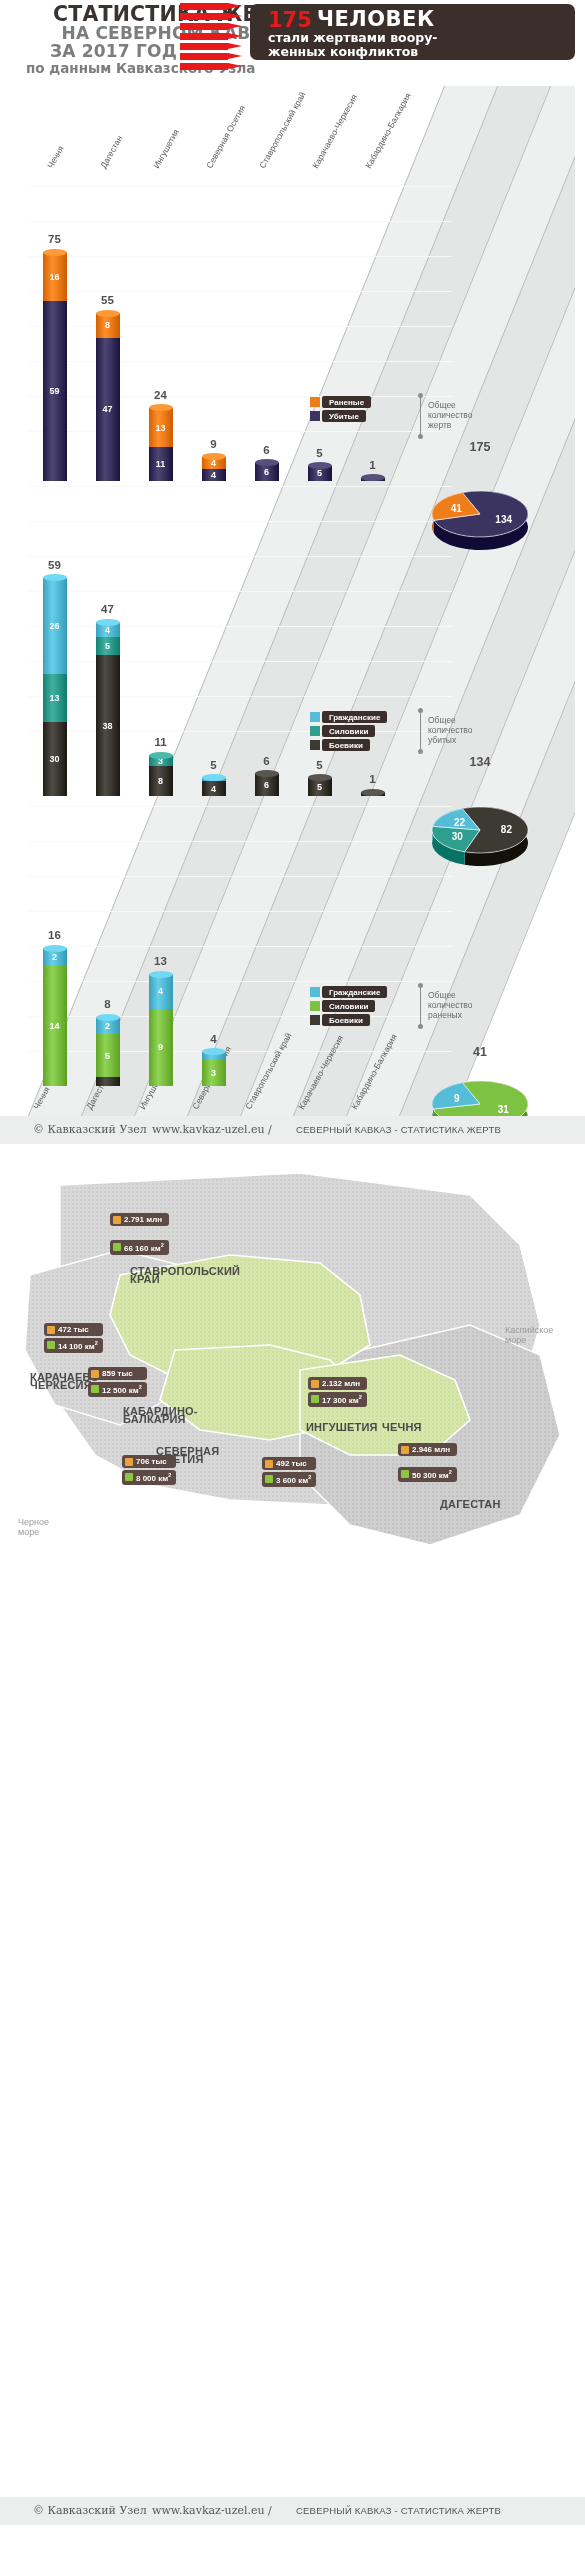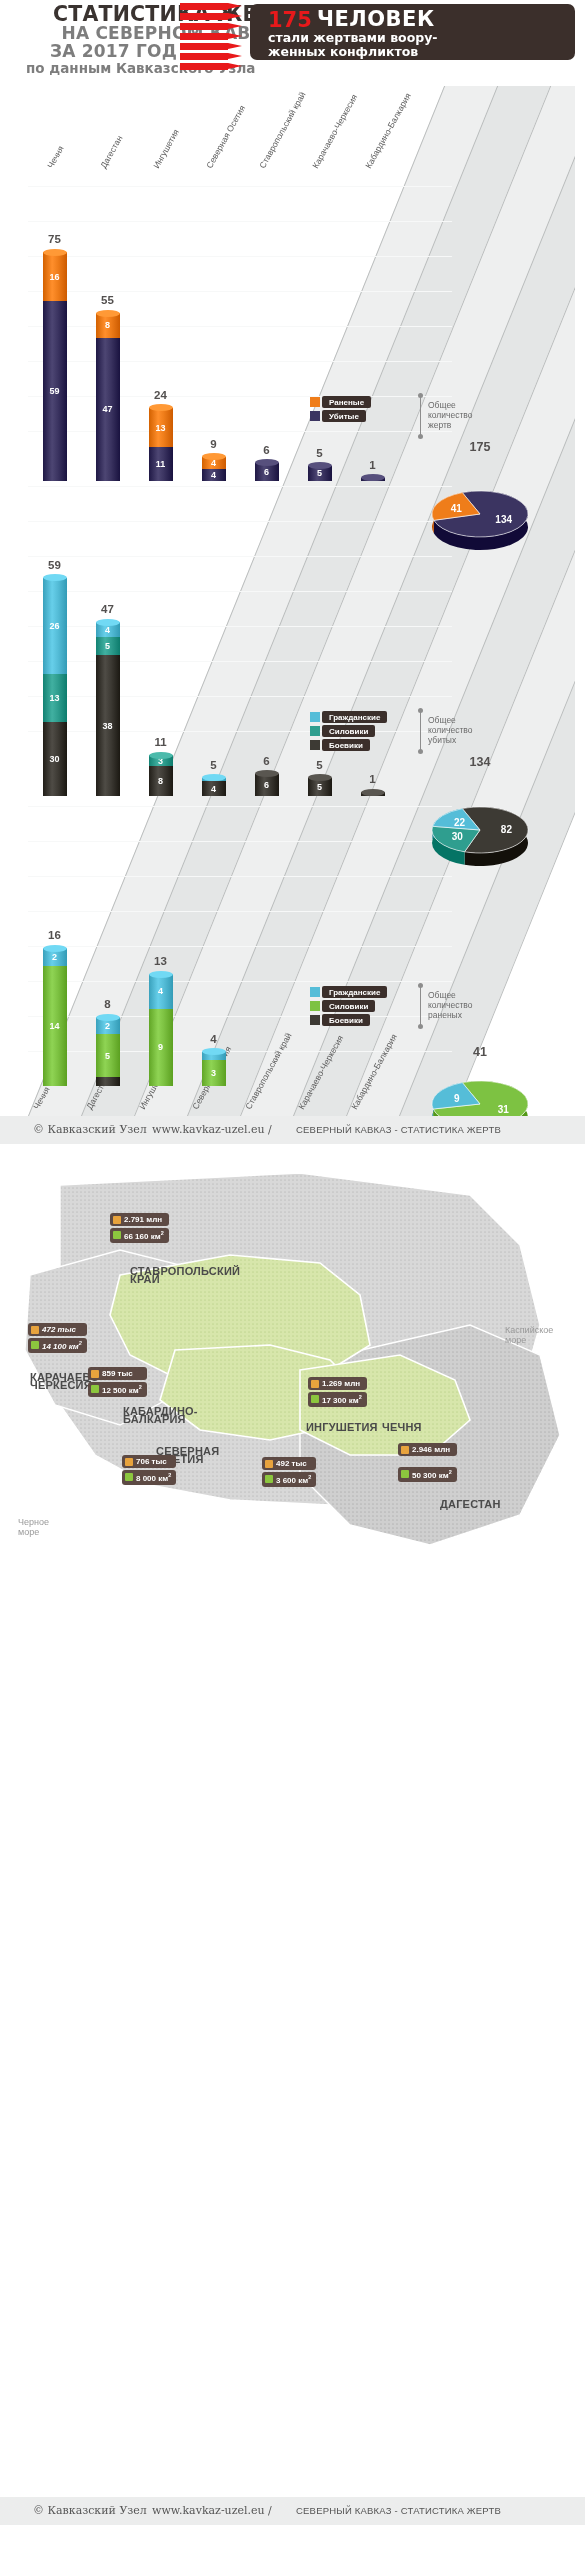--- a/index.html
+++ b/index.html
@@ -506,30 +506,30 @@
       </div>
     <div class="regname" style="left:382px;top:268px;">
       <div>ЧЕЧНЯ</div>
       </div>
     <div class="regname" style="left:440px;top:345px;">
       <div>ДАГЕСТАН</div>
       </div>
 
     <div id="calloutlayer">
         <div style="position: absolute; left: 110px; top: 58px;">
-          <div class="callout" style="position: relative; margin-bottom: 2px;">
+          <div class="callout" style="position: relative; margin-bottom: 14px;">
             <span class="ic pop"></span>
             <span class="tx">2.791 млн</span>
           </div>
           <div class="callout" style="position: relative;">
             <span class="ic area"></span>
             <span class="tx">66 160 км<sup>2</sup></span>
           </div>
         </div>
-        <div style="position: absolute; left: 28px; top: 168px; font-style: italic;">
+        <div style="position: absolute; left: 44px; top: 168px;">
           <div class="callout" style="position: relative; margin-bottom: 2px;">
             <span class="ic pop"></span>
             <span class="tx">472 тыс</span>
           </div>
           <div class="callout" style="position: relative;">
             <span class="ic area"></span>
             <span class="tx">14 100 км<sup>2</sup></span>
           </div>
         </div>
         <div style="position: absolute; left: 88px; top: 212px;">
@@ -558,21 +558,21 @@
             <span class="tx">492 тыс</span>
           </div>
           <div class="callout" style="position: relative;">
             <span class="ic area"></span>
             <span class="tx">3 600 км<sup>2</sup></span>
           </div>
         </div>
         <div style="position: absolute; left: 308px; top: 222px;">
           <div class="callout" style="position: relative; margin-bottom: 2px;">
             <span class="ic pop"></span>
-            <span class="tx">1.269 млн</span>
+            <span class="tx">2.132 млн</span>
           </div>
           <div class="callout" style="position: relative;">
             <span class="ic area"></span>
             <span class="tx">17 300 км<sup>2</sup></span>
           </div>
         </div>
         <div style="position: absolute; left: 398px; top: 288px;">
           <div class="callout" style="position: relative; margin-bottom: 11px;">
             <span class="ic pop"></span>
             <span class="tx">2.946 млн</span>

